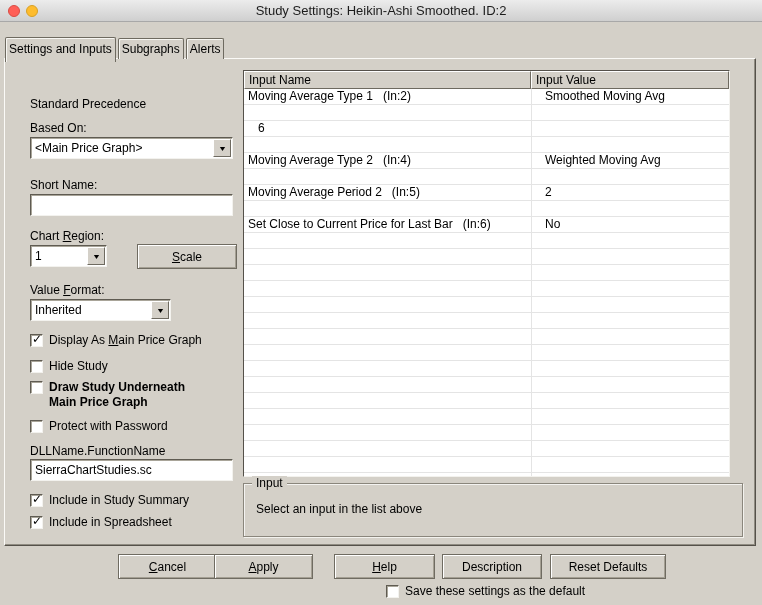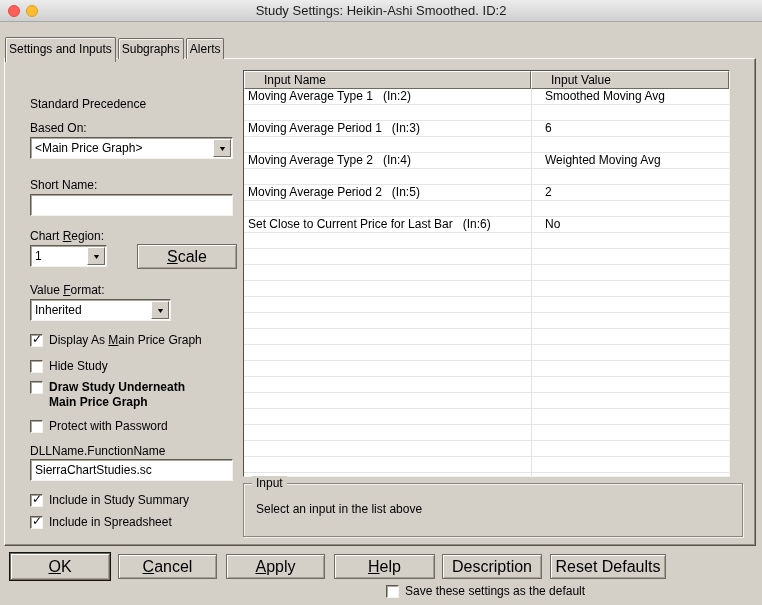--- a/index.html
+++ b/index.html
@@ -53,21 +53,21 @@
     position:absolute;right:1px;top:1px;bottom:1px;width:18px;background:var(--face);
     border:1px solid;border-color:#ffffff #6e6a60 #6e6a60 #ffffff;
     display:flex;align-items:center;justify-content:center;cursor:default;
   }
   .combo .arrow{font-size:7px;line-height:7px;color:#000;transform:scaleX(1.3);}
   
   .btn{
     background:var(--face);border:1px solid #6f6b61;
     box-shadow:inset 1px 1px 0 #ffffff, inset -1px -1px 0 #a49f93;
     text-align:center;cursor:default;position:absolute;
-    font-size:16px;display:flex;align-items:center;justify-content:center;
+    font-size:12px;display:flex;align-items:center;justify-content:center;
   }
   .btn.default{box-shadow:0 0 0 1px #17130e, inset 1px 1px 0 #ffffff, inset -1px -1px 0 #a49f93;}
   
   .cb{position:absolute;display:flex;align-items:flex-start;cursor:default;}
   .cb .box{
     width:13px;height:13px;flex:0 0 13px;background:#fff;position:relative;margin-top:1px;
     border:1px solid;border-color:#5f5b52 #f3f2ee #f3f2ee #5f5b52;
     box-shadow:inset 1px 1px 0 #a9a599;
   }
   .cb .box.checked::after{
@@ -76,21 +76,21 @@
   .cb .cbl{margin-left:6px;line-height:15px;}
   .cbl.wrap{width:160px;font-weight:bold;}
   
   .itable{
     position:absolute;left:238px;top:11px;width:487px;height:407px;background:var(--table-bg);
     border:1px solid;border-color:#55514a #f3f2ee #f3f2ee #55514a;
   }
   .thead{display:flex;height:18px;}
   .thcell{
     background:var(--face);border:1px solid;border-color:#ffffff #6e6a60 #6e6a60 #ffffff;
-    line-height:16px;padding-left:19px;white-space:nowrap;overflow:hidden;
+    line-height:16px;padding-left:4px;white-space:nowrap;overflow:hidden;
   }
   .thcell.c1{flex:0 0 287px;}
   .thcell.c2{flex:1 1 auto;}
   .tbody{
     position:absolute;left:0;top:18px;right:0;bottom:0;background:
       repeating-linear-gradient(to bottom, transparent 0, transparent 15px, var(--grid-line) 15px, var(--grid-line) 16px);
     overflow:hidden;
   }
   .vdivider{position:absolute;left:287px;top:0;bottom:0;width:1px;background:var(--grid-line);}
   .trow{display:flex;height:32px;position:relative;}
@@ -201,21 +201,20 @@
         <div class="thcell c1">Input Name</div>
         <div class="thcell c2">Input Value</div>
       </div>
       <div class="tbody">
         <div class="vdivider"></div>
       <div class="trow">
             <div class="tcell c1">Moving Average Type 1   (In:2)</div>
             <div class="tcell c2">Smoothed Moving Avg</div>
           </div>
           <div class="trow">
-            <div class="tcell c1">Moving Average Period 1   (In:3)</div>
             <div class="tcell c2">6</div>
           </div>
           <div class="trow">
             <div class="tcell c1">Moving Average Type 2   (In:4)</div>
             <div class="tcell c2">Weighted Moving Avg</div>
           </div>
           <div class="trow">
             <div class="tcell c1">Moving Average Period 2   (In:5)</div>
             <div class="tcell c2">2</div>
           </div>
@@ -226,27 +225,24 @@
         </div>
     </div>
 
     <div class="groupbox">
       <span class="group-label">Input</span>
       <div class="group-text">Select an input in the list above</div>
     </div>
 
   </div>
 
-  <div class="btn default" style="left:10px;top:553px;width:100px;height:27px">
-    <span><u>O</u>K</span>
-  </div>
   <div class="btn" style="left:118px;top:554px;width:99px;height:25px">
     <span><u>C</u>ancel</span>
   </div>
-  <div class="btn" style="left:226px;top:554px;width:99px;height:25px">
+  <div class="btn" style="left:214px;top:554px;width:99px;height:25px">
     <span><u>A</u>pply</span>
   </div>
   <div class="btn" style="left:334px;top:554px;width:101px;height:25px">
     <span><u>H</u>elp</span>
   </div>
   <div class="btn" style="left:442px;top:554px;width:100px;height:25px">
     <span>Description</span>
   </div>
   <div class="btn" style="left:550px;top:554px;width:116px;height:25px">
     <span>Reset Defaults</span>

